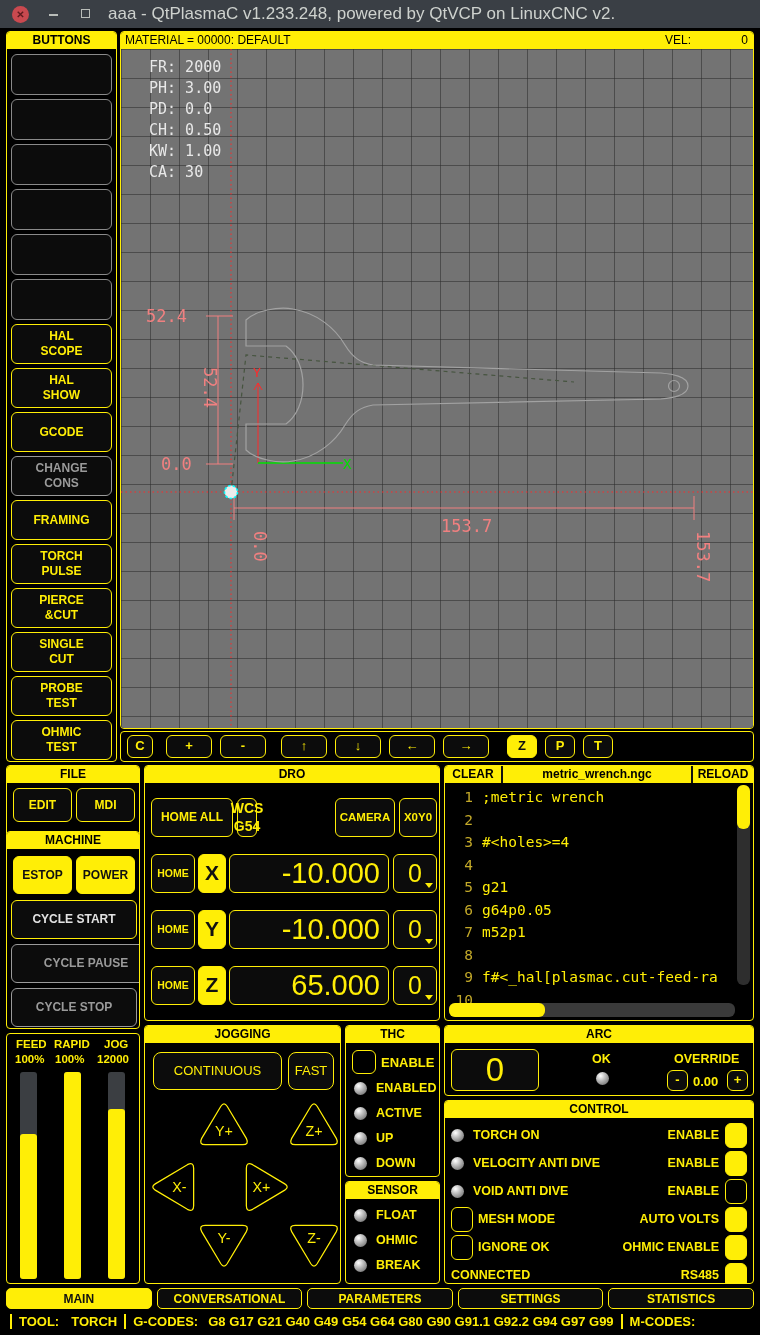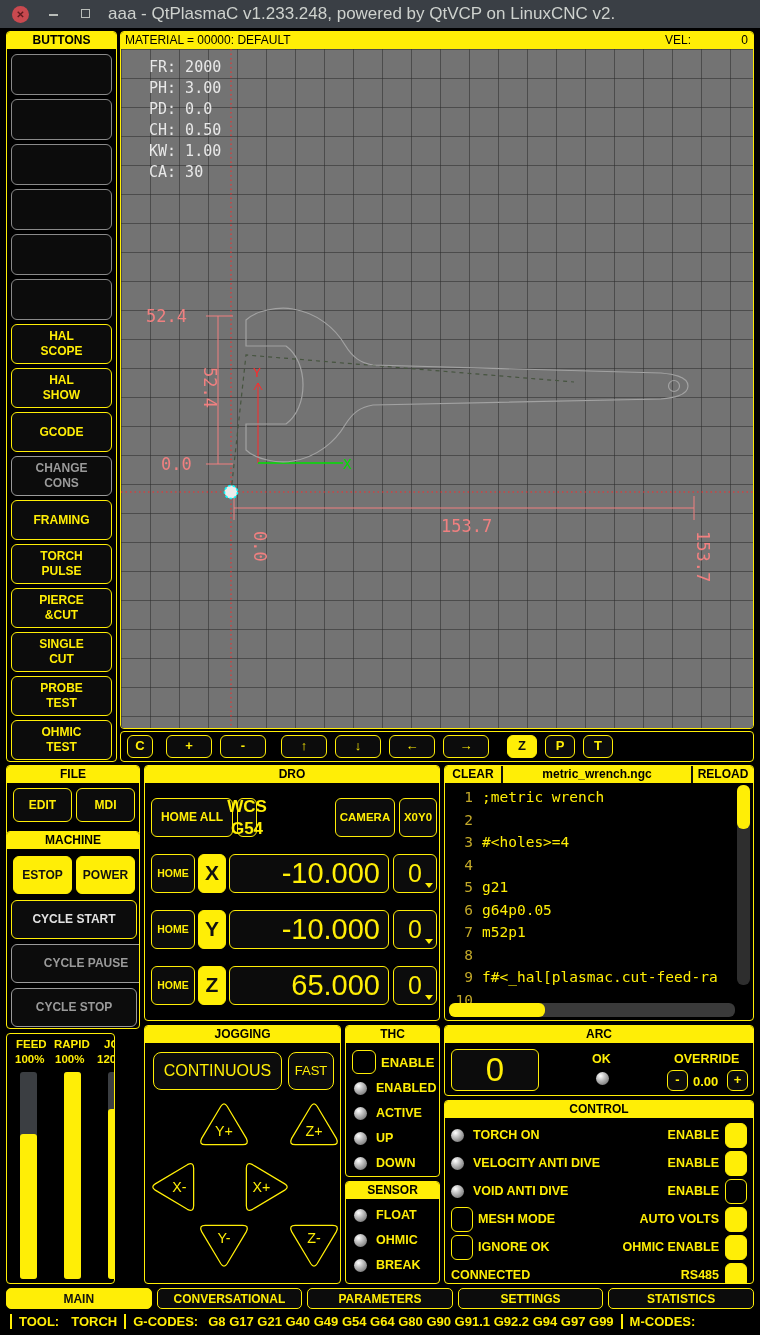--- a/index.html
+++ b/index.html
@@ -213,42 +213,42 @@
 
   <div class="panel" style="left:6px;top:831px;width:134px;height:198px;">
     <div class="phead">MACHINE</div>
     <div class="btn active abs" style="left:6px;top:24px;width:59px;height:38px;">ESTOP</div>
     <div class="btn active abs" style="left:69px;top:24px;width:59px;height:38px;">POWER</div>
     <div class="btn abs" style="left:4px;top:68px;width:126px;height:39px;color:#e2e2e2;">CYCLE START</div>
     <div class="btn disabled abs" style="left:4px;top:112px;width:150px;height:39px;">CYCLE PAUSE</div>
     <div class="btn disabled abs" style="left:4px;top:156px;width:126px;height:39px;">CYCLE STOP</div>
   </div>
 
-  <div class="panel" style="left:6px;top:1033px;width:109px;height:251px;">
+  <div class="panel" style="left:6px;top:1033px;width:134px;height:251px;">
     <div class="ylabel abs" style="left:9px;top:4px;font-size:11.5px;">FEED</div>
     <div class="ylabel abs" style="left:47px;top:4px;font-size:11.5px;">RAPID</div>
     <div class="ylabel abs" style="left:97px;top:4px;font-size:11.5px;">JOG</div>
     <div class="ylabel abs" style="left:8px;top:19px;font-size:11.5px;">100%</div>
     <div class="ylabel abs" style="left:48px;top:19px;font-size:11.5px;">100%</div>
     <div class="ylabel abs" style="left:90px;top:19px;font-size:11.5px;">12000</div>
     <div class="slider" style="left:13px;top:38px;height:207px;">
         <div class="fill" style="height:70%;"></div>
       </div>
     <div class="slider" style="left:57px;top:38px;height:207px;">
         <div class="fill" style="height:100%;"></div>
       </div>
     <div class="slider" style="left:101px;top:38px;height:207px;">
         <div class="fill" style="height:82%;"></div>
       </div>
   </div>
 
   <div class="panel" style="left:144px;top:765px;width:296px;height:256px;">
     <div class="phead">DRO</div>
     <div class="btn abs" style="left:6px;top:32px;width:82px;height:39px;">HOME ALL</div>
-    <div class="btn abs" style="left:92px;top:32px;width:20px;height:39px;font-size:17px;">WCS
+    <div class="btn abs" style="left:92px;top:32px;width:20px;height:39px;font-size:14px;">WCS
 G54</div>
     <div class="btn abs" style="left:190px;top:32px;width:60px;height:39px;font-size:11.5px;">CAMERA</div>
     <div class="btn abs" style="left:254px;top:32px;width:38px;height:39px;font-size:11.5px;">X0Y0</div>
 
     <div class="btn abs" style="left:6px;top:88px;width:44px;height:39px;font-size:10.5px;">HOME</div>
     <div class="btn active abs" style="left:53px;top:88px;width:28px;height:39px;font-size:21px;">X</div>
     <div class="btn abs" style="left:84px;top:88px;width:160px;height:39px;font-size:29px;font-weight:normal;justify-content:flex-end;padding-right:8px;">-10.000</div>
     <div class="btn abs" style="left:248px;top:88px;width:44px;height:39px;font-size:25px;font-weight:normal;">
       <span>0</span>
       <span style="position:absolute;right:3px;bottom:4px;width:0;height:0;border-left:4px solid transparent;border-right:4px solid transparent;border-top:5px solid var(--y);"></span>
@@ -294,21 +294,21 @@
         <div class="scroll-thumb" style="left:0;top:0;width:13px;height:44px;"></div>
       </div>
       <div class="scroll-track-h" style="left:4px;bottom:3px;width:286px;height:14px;">
         <div class="scroll-thumb" style="left:0;top:0;width:96px;height:14px;"></div>
       </div>
     </div>
   </div>
 
   <div class="panel" style="left:144px;top:1025px;width:197px;height:259px;">
     <div class="phead">JOGGING</div>
-    <div class="btn abs" style="left:8px;top:26px;width:129px;height:38px;font-size:16px;font-weight:normal;border-radius:8px;">CONTINUOUS</div>
+    <div class="btn abs" style="left:8px;top:26px;width:129px;height:38px;font-size:13px;font-weight:normal;border-radius:8px;">CONTINUOUS</div>
     <div class="btn abs" style="left:143px;top:26px;width:46px;height:38px;font-size:13px;font-weight:normal;border-radius:8px;">FAST</div>
 
     <svg class="jogtri" style="left:50px;top:74px;" width="58" height="50" viewBox="0 0 64 56">
       <path d="M28.5,7 Q32,1.5 35.5,7 L57,43 Q60.5,50 53,50 L11,50 Q3.5,50 7,43 Z"></path>
       <text x="32" y="40" text-anchor="middle">Y+</text>
     </svg>
     <svg class="jogtri" style="left:140px;top:74px;" width="58" height="50" viewBox="0 0 64 56">
       <path d="M28.5,7 Q32,1.5 35.5,7 L57,43 Q60.5,50 53,50 L11,50 Q3.5,50 7,43 Z"></path>
       <text x="32" y="40" text-anchor="middle">Z+</text>
     </svg>

